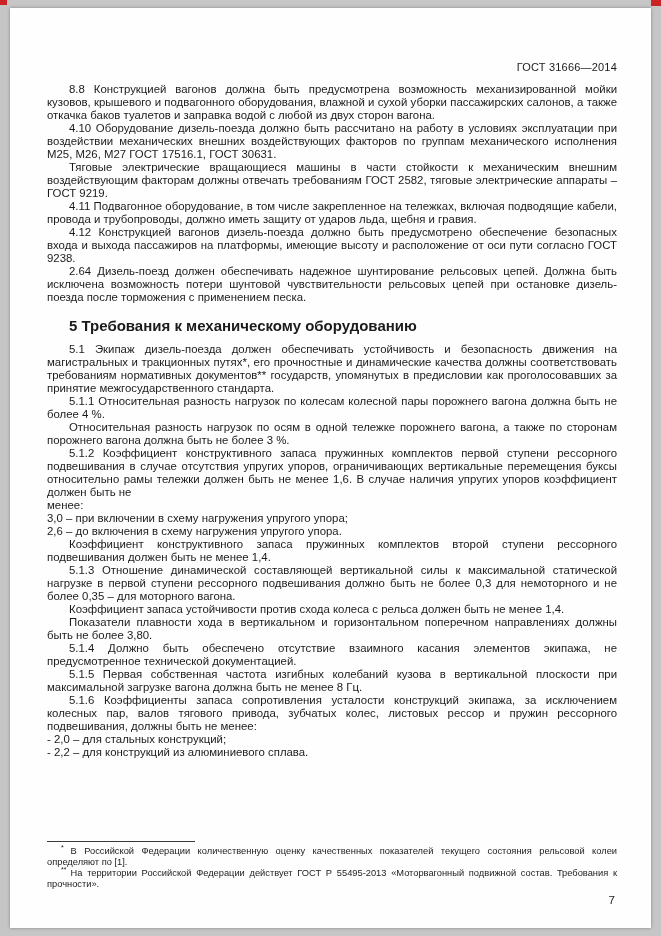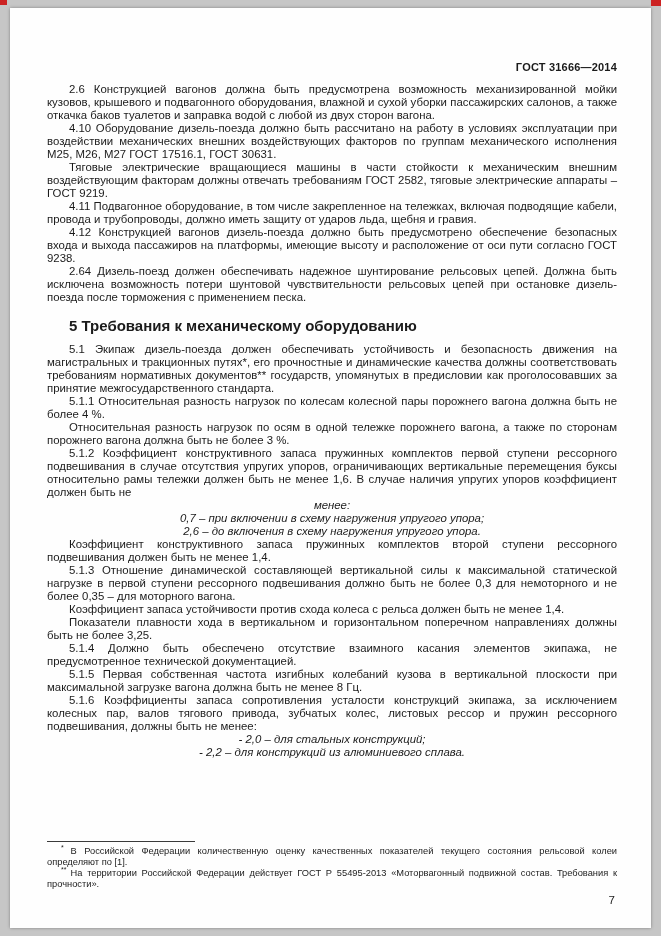--- a/index.html
+++ b/index.html
@@ -21,39 +21,38 @@
   .page {
     position: absolute;
     left: 10px; top: 8px;
     width: 641px; height: 920px;
     background: #fefefe;
     box-shadow: 0 0 3px rgba(0,0,0,0.35);
     padding: 53px 34px 0 37px;
   }
   .doc-header {
     text-align: right;
-    font-weight: bold;
+    font-weight: normal;
     font-size: 11px;
     letter-spacing: 0.2px;
     margin-bottom: 10px;
   }
   .doc-body p,
   .doc-body h2 {
     font-size: 11.4px;
     line-height: 13px;
     color: #1b1b1b;
   }
   .doc-body p.body {
     text-align: justify;
     text-indent: 22px;
   }
   .doc-body p.list {
-    text-align: center;
+    text-align: left;
     text-indent: 0;
-    font-style: italic;
   }
   .doc-body h2.heading {
     font-size: 15px;
     font-weight: bold;
     padding-left: 22px;
     margin: 14px 0 10px 0;
     line-height: 15px;
   }
   .footnotes {
     position: absolute;
@@ -88,38 +87,38 @@
 </head>
 <body>
 
 <div class="scan-mark tl"></div>
 <div class="scan-mark tr"></div>
 
 <div class="page">
   <div class="doc-header">ГОСТ 31666—2014</div>
 
   <div class="doc-body" id="doc-body">
-      <p class="body">2.6 Конструкцией вагонов должна быть предусмотрена возможность механизированной мойки кузовов, крышевого и подвагонного оборудования, влажной и сухой уборки пассажирских салонов, а также откачка баков туалетов и заправка водой с любой из двух сторон вагона.</p>
+      <p class="body">8.8 Конструкцией вагонов должна быть предусмотрена возможность механизированной мойки кузовов, крышевого и подвагонного оборудования, влажной и сухой уборки пассажирских салонов, а также откачка баков туалетов и заправка водой с любой из двух сторон вагона.</p>
       <p class="body">4.10 Оборудование дизель-поезда должно быть рассчитано на работу в условиях эксплуатации при воздействии механических внешних воздействующих факторов по группам механического исполнения М25, М26, М27 ГОСТ 17516.1, ГОСТ 30631.</p>
       <p class="body">Тяговые электрические вращающиеся машины в части стойкости к механическим внешним воздействующим факторам должны отвечать требованиям ГОСТ 2582, тяговые электрические аппараты – ГОСТ 9219.</p>
       <p class="body">4.11 Подвагонное оборудование, в том числе закрепленное на тележках, включая подводящие кабели, провода и трубопроводы, должно иметь защиту от ударов льда, щебня и гравия.</p>
       <p class="body">4.12 Конструкцией вагонов дизель-поезда должно быть предусмотрено обеспечение безопасных входа и выхода пассажиров на платформы, имеющие высоту и расположение от оси пути согласно ГОСТ 9238.</p>
       <p class="body">2.64 Дизель-поезд должен обеспечивать надежное шунтирование рельсовых цепей. Должна быть исключена возможность потери шунтовой чувствительности рельсовых цепей при остановке дизель-поезда после торможения с применением песка.</p>
       <h2 class="heading">5 Требования к механическому оборудованию</h2>
       <p class="body">5.1 Экипаж дизель-поезда должен обеспечивать устойчивость и безопасность движения на магистральных и тракционных путях*, его прочностные и динамические качества должны соответствовать требованиям нормативных документов** государств, упомянутых в предисловии как проголосовавших за принятие межгосударственного стандарта.</p>
       <p class="body">5.1.1 Относительная разность нагрузок по колесам колесной пары порожнего вагона должна быть не более 4 %.</p>
       <p class="body">Относительная разность нагрузок по осям в одной тележке порожнего вагона, а также по сторонам порожнего вагона должна быть не более 3 %.</p>
       <p class="body">5.1.2 Коэффициент конструктивного запаса пружинных комплектов первой ступени рессорного подвешивания в случае отсутствия упругих упоров, ограничивающих вертикальные перемещения буксы относительно рамы тележки должен быть не менее 1,6. В случае наличия упругих упоров коэффициент должен быть не</p>
       <p class="list">менее:</p>
-      <p class="list">0,7 – при включении в схему нагружения упругого упора;</p>
+      <p class="list">3,0 – при включении в схему нагружения упругого упора;</p>
       <p class="list">2,6 – до включения в схему нагружения упругого упора.</p>
       <p class="body">Коэффициент конструктивного запаса пружинных комплектов второй ступени рессорного подвешивания должен быть не менее 1,4.</p>
       <p class="body">5.1.3 Отношение динамической составляющей вертикальной силы к максимальной статической нагрузке в первой ступени рессорного подвешивания должно быть не более 0,3 для немоторного и не более 0,35 – для моторного вагона.</p>
       <p class="body">Коэффициент запаса устойчивости против схода колеса с рельса должен быть не менее 1,4.</p>
-      <p class="body">Показатели плавности хода в вертикальном и горизонтальном поперечном направлениях должны быть не более 3,25.</p>
+      <p class="body">Показатели плавности хода в вертикальном и горизонтальном поперечном направлениях должны быть не более 3,80.</p>
       <p class="body">5.1.4 Должно быть обеспечено отсутствие взаимного касания элементов экипажа, не предусмотренное технической документацией.</p>
       <p class="body">5.1.5 Первая собственная частота изгибных колебаний кузова в вертикальной плоскости при максимальной загрузке вагона должна быть не менее 8 Гц.</p>
       <p class="body">5.1.6 Коэффициенты запаса сопротивления усталости конструкций экипажа, за исключением колесных пар, валов тягового привода, зубчатых колес, листовых рессор и пружин рессорного подвешивания, должны быть не менее:</p>
       <p class="list">- 2,0 – для стальных конструкций;</p>
       <p class="list">- 2,2 – для конструкций из алюминиевого сплава.</p>
     </div>
 
   <div class="footnotes">
     <div class="fn-rule"></div>
     <div id="fn-list">

